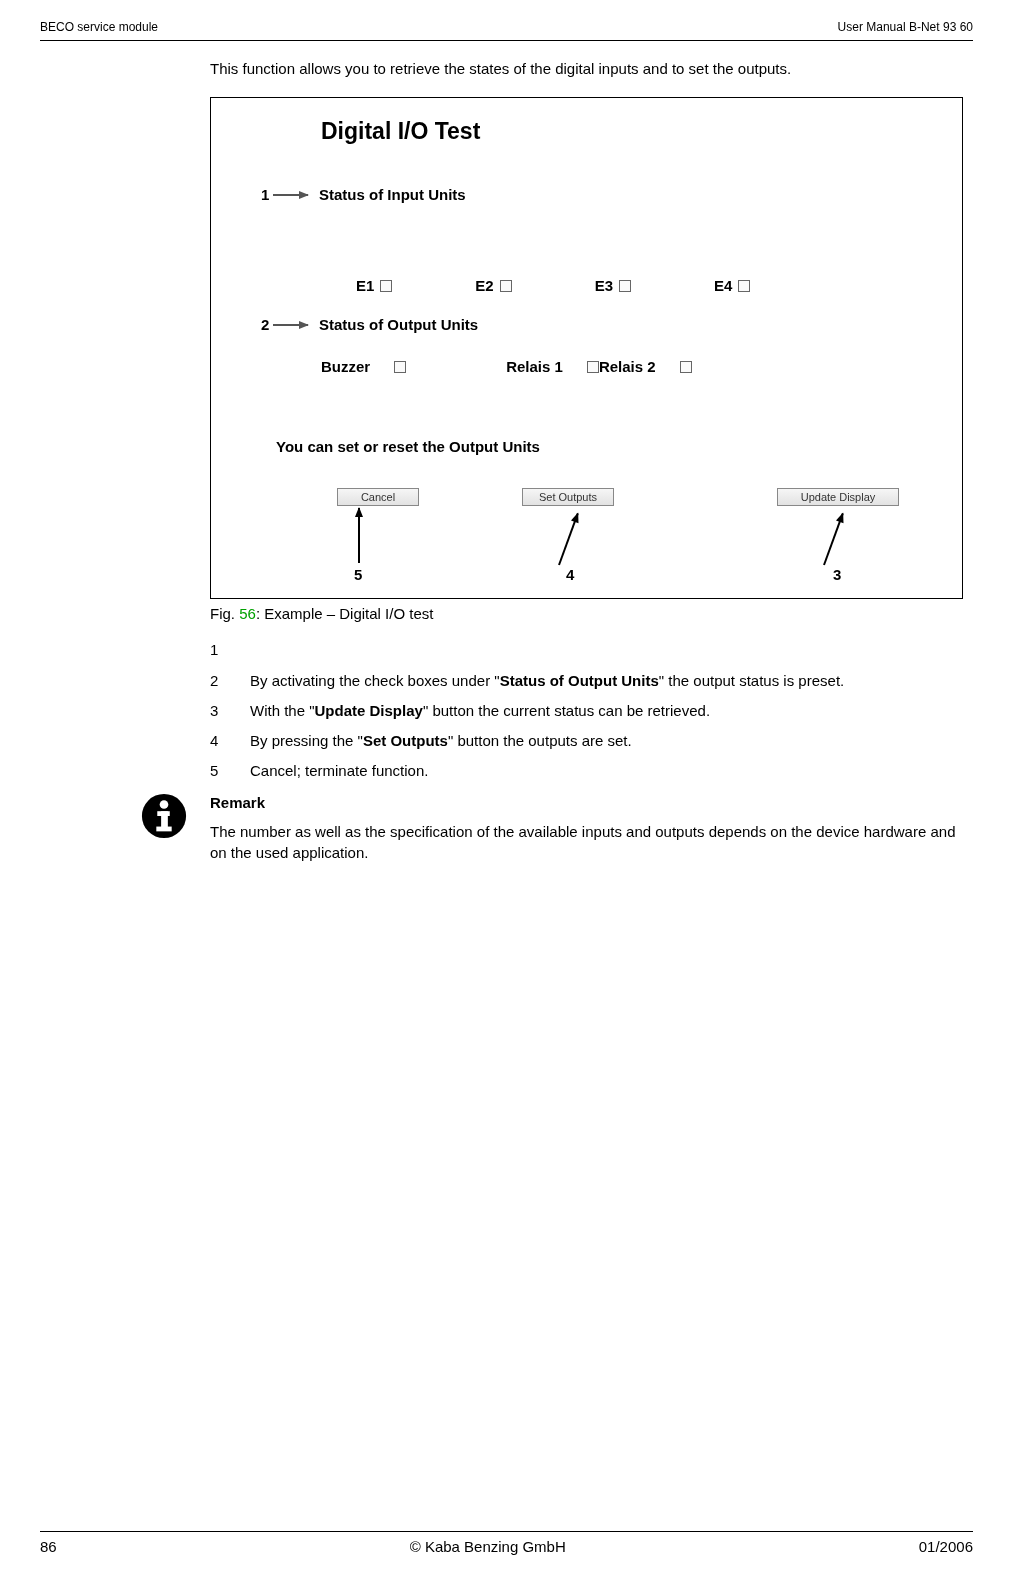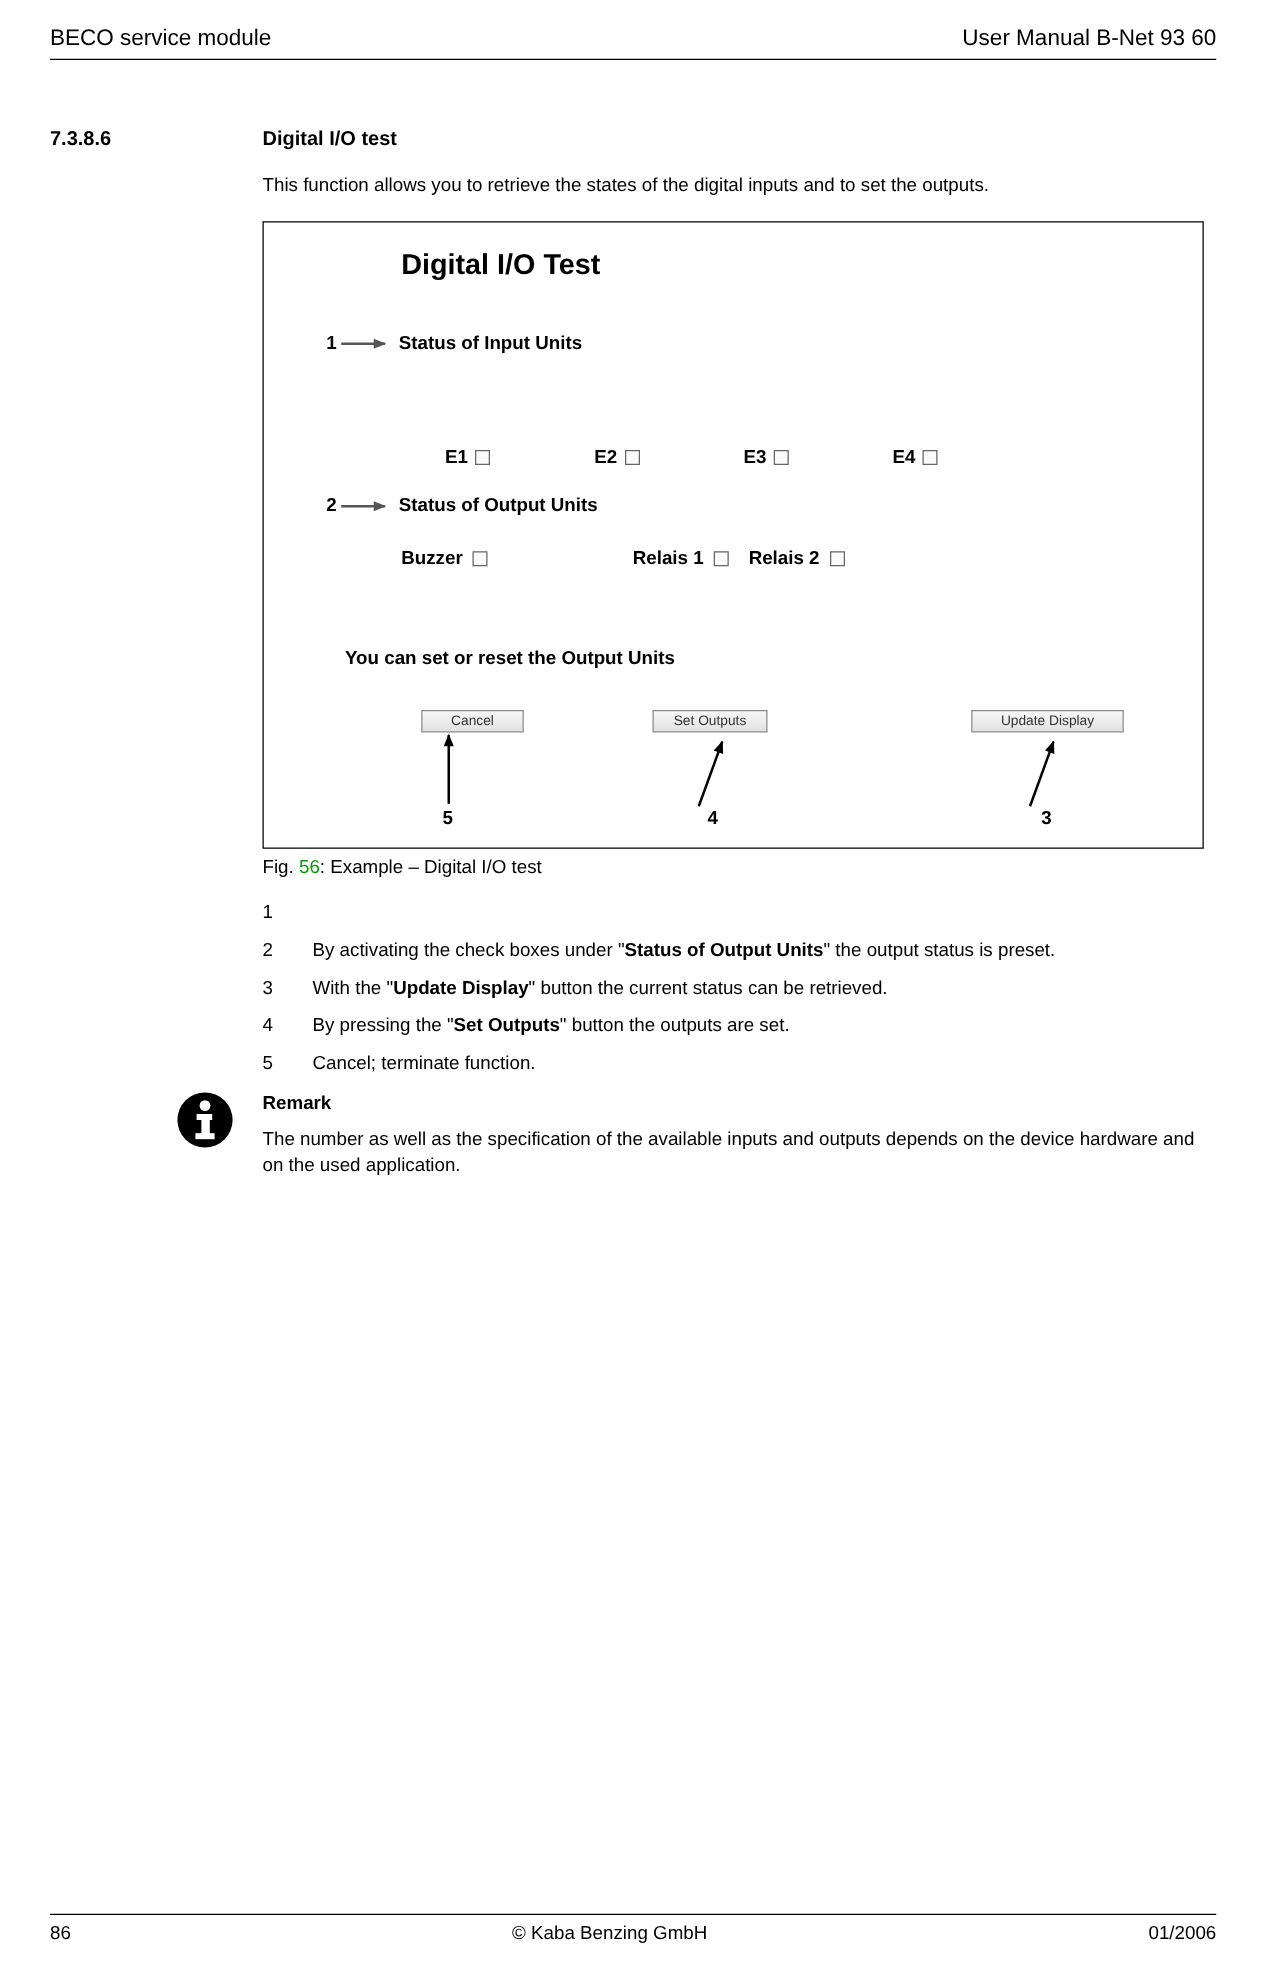--- a/index.html
+++ b/index.html
@@ -14,21 +14,21 @@
   .page {
     padding: 20px 40px 10px 40px;
     box-sizing: border-box;
     width: 1013px;
     height: 1575px;
     position: relative;
   }
   .running-header {
     display: flex;
     justify-content: space-between;
-    font-size: 18px;
+    font-size: 12px;
     padding-bottom: 6px;
     border-bottom: 1px solid #000;
   }
   .section-heading {
     margin-top: 55px;
     display: flex;
     font-weight: bold;
     font-size: 16px;
   }
   .section-heading .num { width: 170px; }
@@ -108,21 +108,21 @@
     background: #fafafa;
     display: inline-block;
   }
   .out-row {
     position: absolute;
     display: flex;
     align-items: center;
     font-weight: bold;
     font-size: 15px;
   }
-  .out-row .item { display: flex; align-items: center; margin-right: 16px; gap: 8px; }
+  .out-row .item { display: flex; align-items: center; margin-right: 0; gap: 24px; }
   .fake-btn {
     position: absolute;
     border: 1px solid #888;
     background: linear-gradient(#f6f6f6,#e2e2e2);
     font-size: 11px;
     text-align: center;
     padding: 2px 0;
     width: 130px;
     color: #333;
     font-family: Arial;
@@ -170,24 +170,20 @@
 </head>
 <body>
 
 <div class="page">
 
   <div class="running-header">
     <span>BECO service module</span>
     <span>User Manual B-Net 93 60</span>
   </div>
 
-  <div class="section-heading">
-    <span class="num">7.3.8.6</span>
-    <span>Digital I/O test</span>
-  </div>
 
   <div class="indent-block">
     <div class="intro">This function allows you to retrieve the states of the digital inputs and to set the outputs.</div>
 
     <div class="figure-box">
       <div class="fig-title">Digital I/O Test</div>
 
       <div class="callout-num" style="left:50px; top:88px;">1</div>
       <div class="arrow-right" style="left:62px; top:96px; width:35px;"></div>
       <div class="fig-section-label" style="left:108px; top:88px;">Status of Input Units</div>

